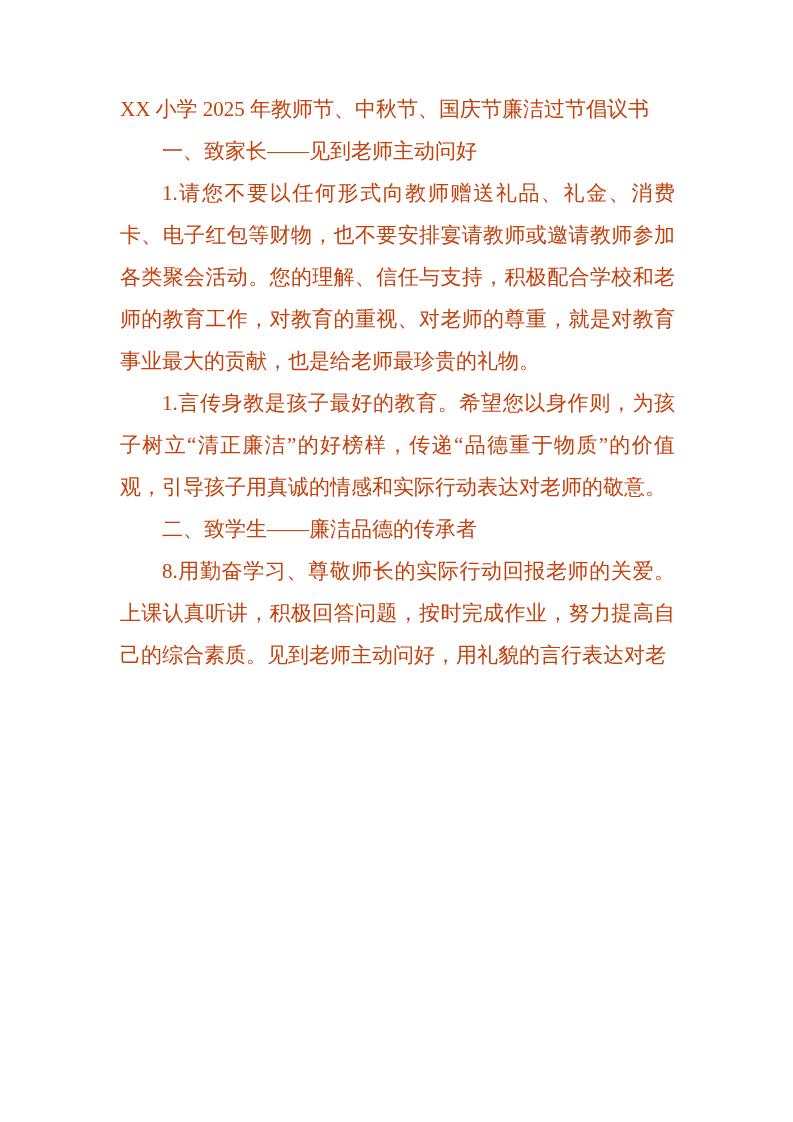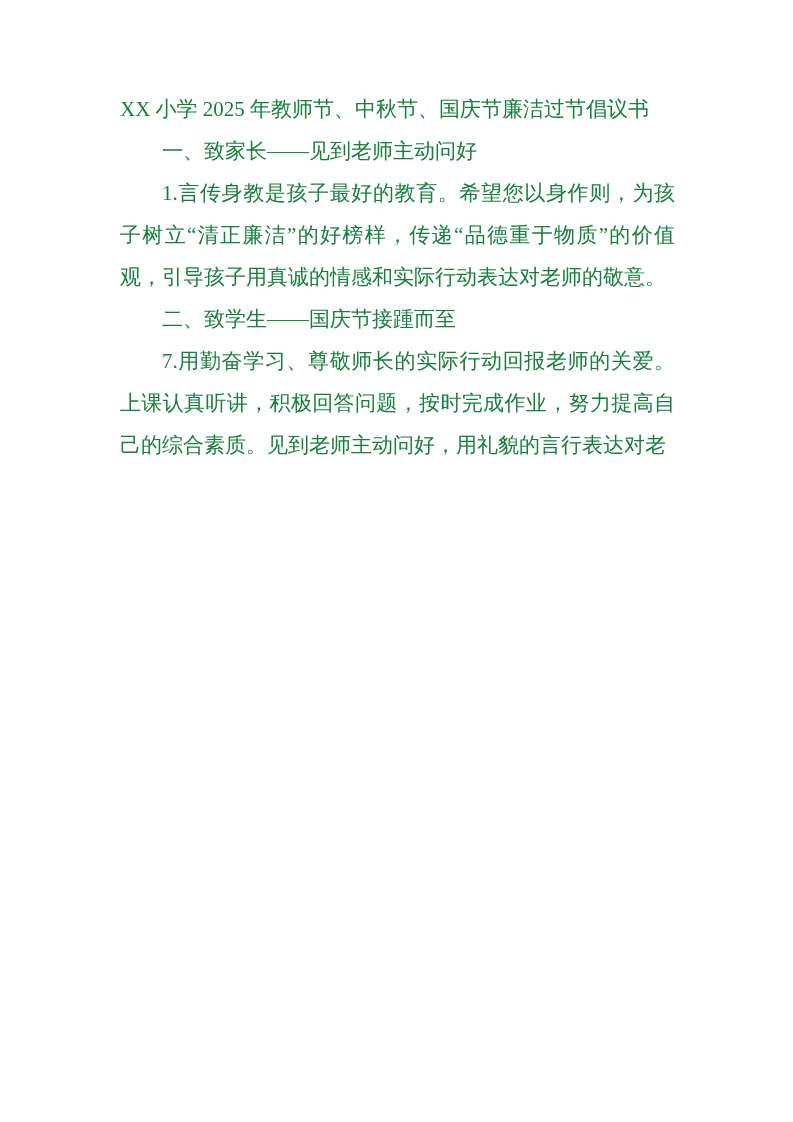--- a/index.html
+++ b/index.html
@@ -12,21 +12,21 @@
     height: 1122px;
     overflow: hidden;
     font-family: "Liberation Serif", "DejaVu Serif", serif;
   }
   .page {
     box-sizing: border-box;
     width: 793px;
     height: 1122px;
     padding: 88px 118px 0 120px;
     background: #ffffff;
-    color: #15803d;
+    color: #c2410c;
     overflow: hidden;
   }
   .page p {
     margin: 0;
     font-size: 21px;
     line-height: 42px;
     text-align: justify;
     text-justify: inter-character;
     word-break: break-all;
   }
@@ -45,20 +45,21 @@
 </head>
 <body>
 
 <div class="page">
   <p class="doc-title">XX 小学 2025 年教师节、中秋节、国庆节廉洁过节倡议书</p>
 
 
 
   <p class="indent">一、致家长——见到老师主动问好</p>
 
+  <p class="indent">1.请您不要以任何形式向教师赠送礼品、礼金、消费卡、电子红包等财物，也不要安排宴请教师或邀请教师参加各类聚会活动。您的理解、信任与支持，积极配合学校和老师的教育工作，对教育的重视、对老师的尊重，就是对教育事业最大的贡献，也是给老师最珍贵的礼物。</p>
 
   <p class="indent">1.言传身教是孩子最好的教育。希望您以身作则，为孩子树立“清正廉洁”的好榜样，传递“品德重于物质”的价值观，引导孩子用真诚的情感和实际行动表达对老师的敬意。</p>
 
-  <p class="indent">二、致学生——国庆节接踵而至</p>
+  <p class="indent">二、致学生——廉洁品德的传承者</p>
 
 
-  <p class="indent">7.用勤奋学习、尊敬师长的实际行动回报老师的关爱。上课认真听讲，积极回答问题，按时完成作业，努力提高自己的综合素质。见到老师主动问好，用礼貌的言行表达对老</p>
+  <p class="indent">8.用勤奋学习、尊敬师长的实际行动回报老师的关爱。上课认真听讲，积极回答问题，按时完成作业，努力提高自己的综合素质。见到老师主动问好，用礼貌的言行表达对老</p>
 </div>
 
 </body></html>

